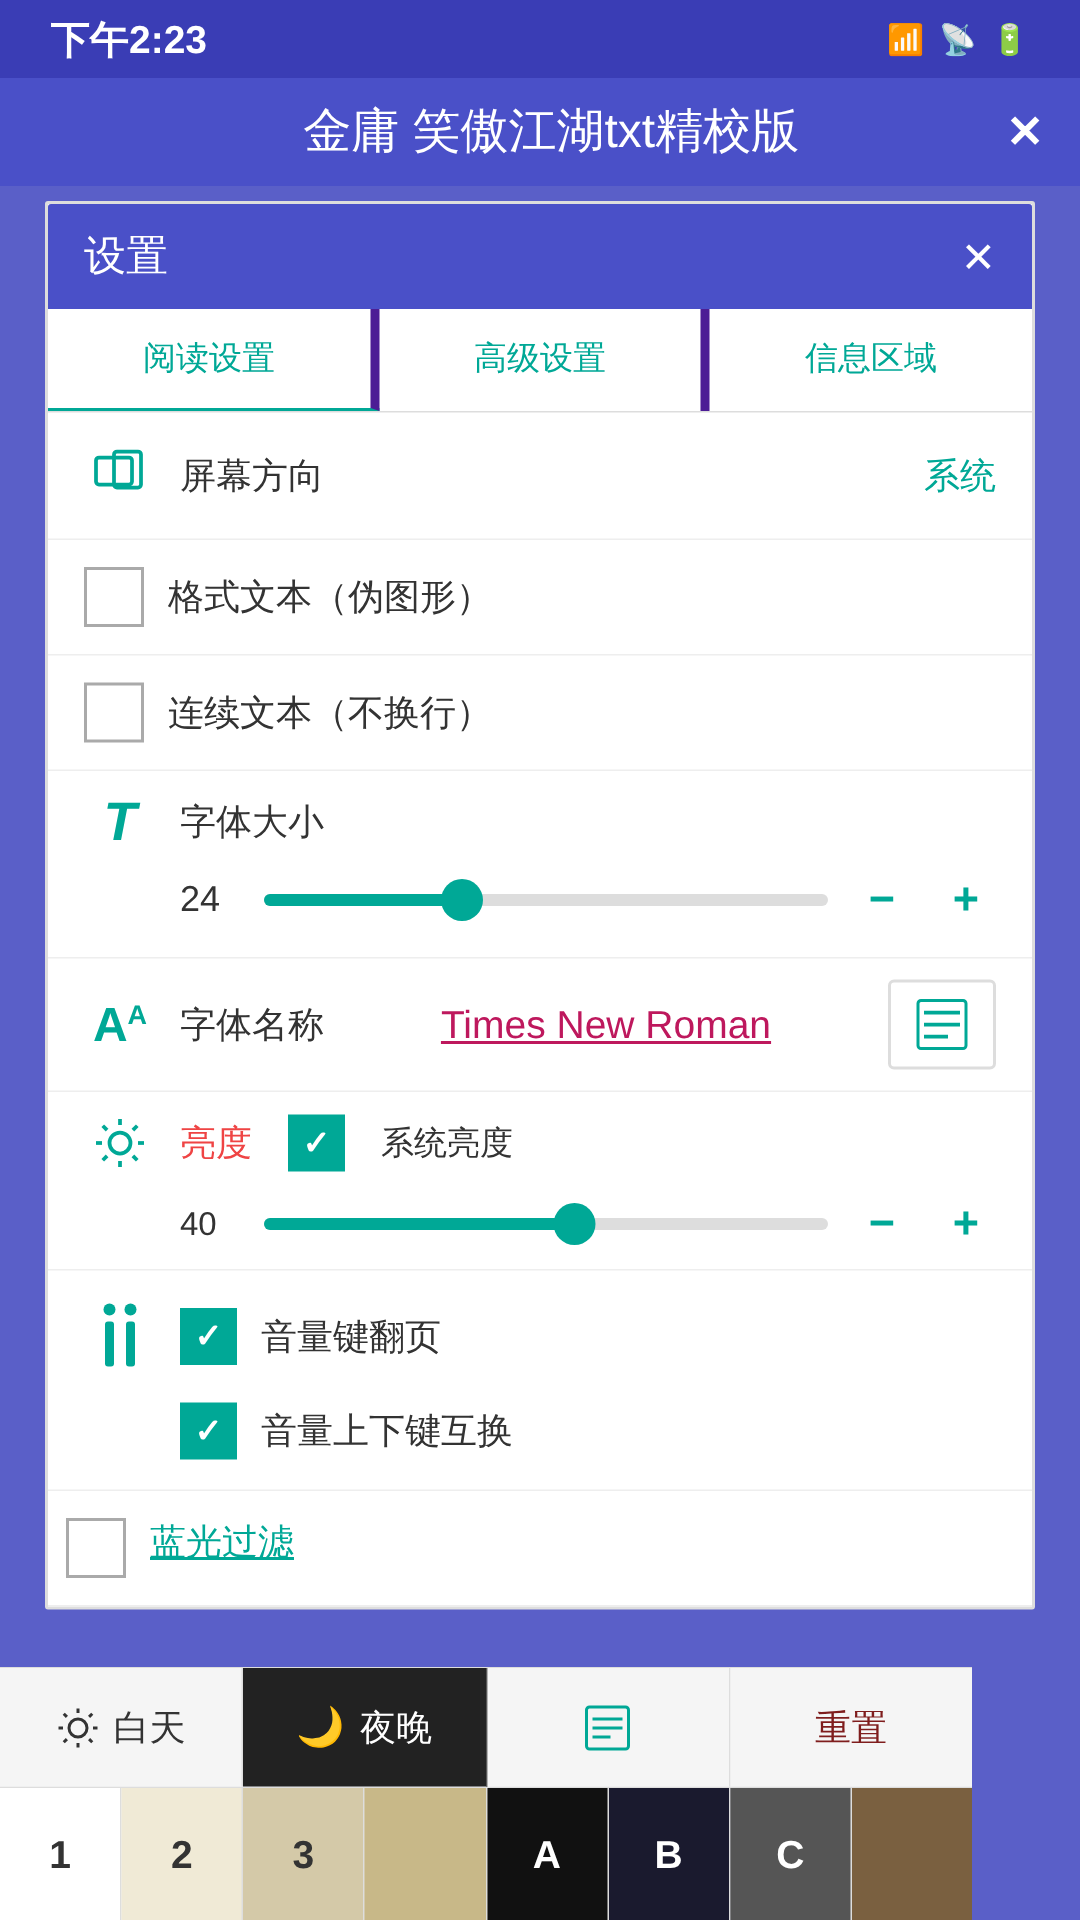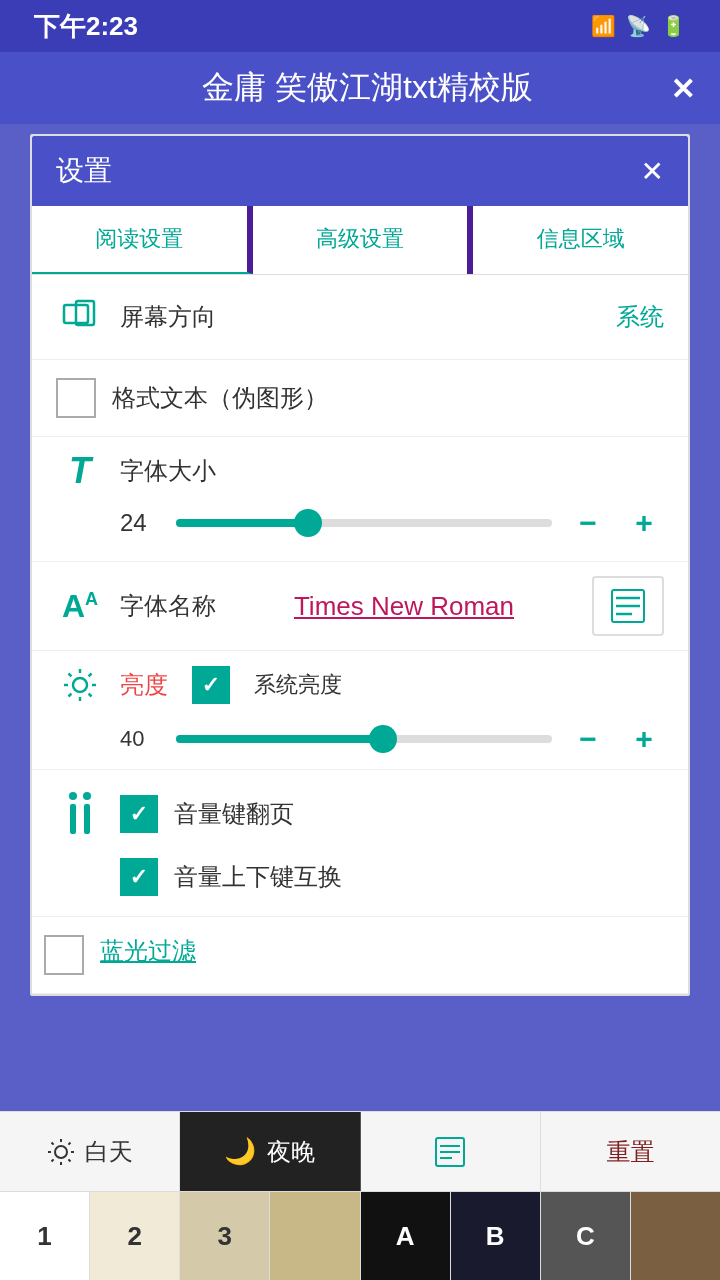--- a/index.html
+++ b/index.html
@@ -341,21 +341,21 @@
       color: #00a896;
       text-decoration: underline;
       cursor: pointer;
     }
 
     
     .bottom-toolbar {
       position: fixed;
       bottom: 0;
       left: 0;
-      width: 720px;
+      width: 648px;
       background: #f5f5f5;
       border-top: 1px solid #ddd;
       z-index: 20;
     }
 
     .toolbar-row1 {
       display: flex;
       align-items: center;
       height: 80px;
       border-bottom: 1px solid #ddd;
@@ -484,20 +484,24 @@
         </div>
         <span class="setting-label">屏幕方向</span>
         <span class="setting-value">系统</span>
       </div>
 
       <div class="setting-row">
         <div class="checkbox"></div>
         <span class="setting-label">格式文本（伪图形）</span>
       </div>
 
+      <div class="setting-row">
+        <div class="checkbox"></div>
+        <span class="setting-label">连续文本（不换行）</span>
+      </div>
 
       <div class="fontsize-section">
         <div style="display:flex; align-items:center; gap:16px; margin-bottom:8px;">
           <div class="fontsize-icon" style="color:#00a896; font-size:36px; font-weight:bold; font-style:italic;">T</div>
           <span style="font-size:24px; color:#333;">字体大小</span>
         </div>
         <div class="fontsize-row">
           <div style="width:48px;"></div>
           <span class="fontsize-num">24</span>
           <div class="slider-container">

